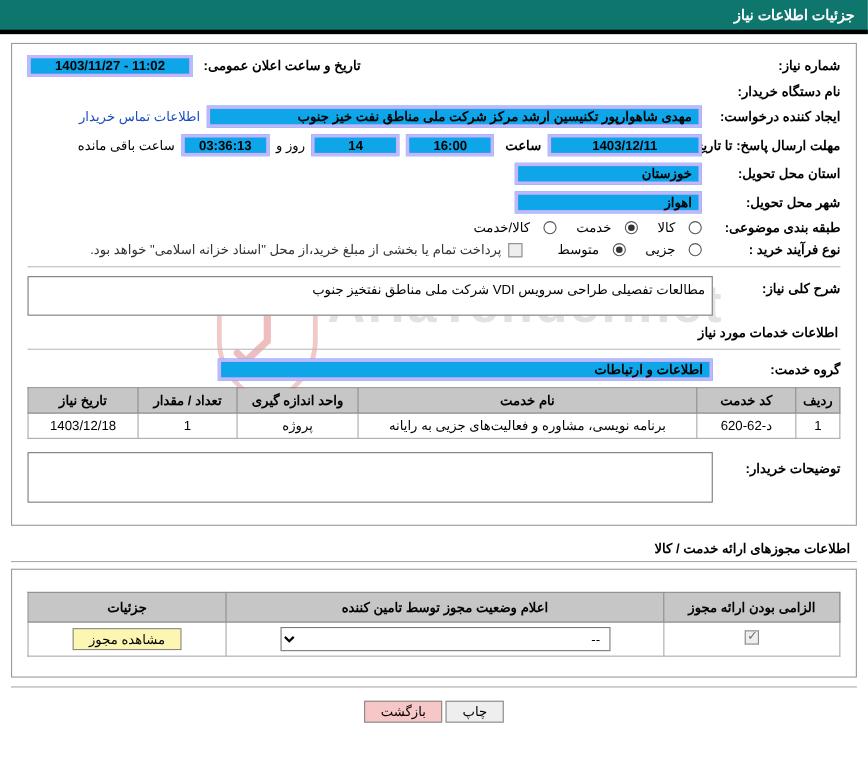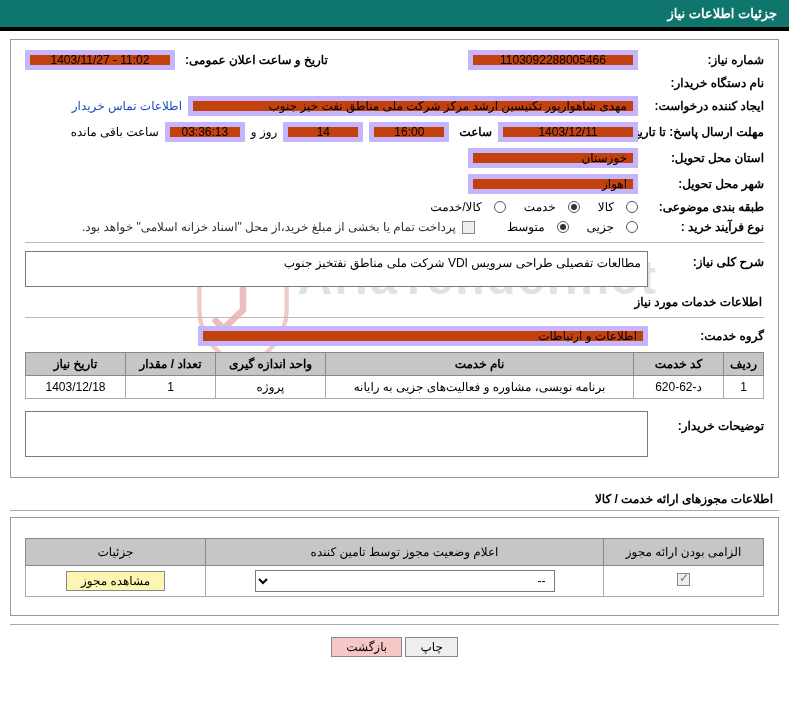--- a/index.html
+++ b/index.html
@@ -30,29 +30,30 @@
   margin-bottom: 6px;
   gap: 6px;
 }
 .label {
   font-weight: bold;
   color: #000;
   white-space: nowrap;
   padding-left: 4px;
 }
 .field {
-  border: 5px solid #c4b5fd;
-  background: #c2410c;
+  border: 3px solid #c4b5fd;
+  background: #0ea5e9;
   padding: 2px 6px;
   font-size: 12px;
   height: 20px;
   display: inline-flex;
   align-items: center;
   direction: rtl;
   text-align: right;
+  font-weight: bold;
 }
 .spacer { flex: 1; }
 .link-blue { color: #1a4fbf; cursor: pointer; }
 .radio-group { display: flex; align-items: center; gap: 18px; }
 .radio-item { display: flex; align-items: center; gap: 12px; }
 .radio { width: 12px; height: 12px; border: 1px solid #555; border-radius: 50%; display: inline-block; }
 .radio.sel::after { content: ""; display: block; width: 6px; height: 6px; background: #333; border-radius: 50%; margin: 2px; }
 .chk { width: 13px; height: 13px; border: 1px solid #888; display: inline-block; background: #eee; position: relative; }
 .chk.on::after { content: "✓"; position: absolute; top: -3px; left: 1px; font-size: 12px; color: #777; }
 .note-text { color: #333; }
@@ -95,21 +96,21 @@
 .license-box {
   border: 1px solid #999;
   margin: 0 10px 8px 10px;
   padding: 20px 14px 18px 14px;
 }
 .tbl-lic { width: 100%; border-collapse: collapse; }
 .tbl-lic th {
   background: #c6c6c6;
   border: 1px solid #888;
   padding: 6px;
-  font-weight: normal;
+  font-weight: bold;
   text-align: center;
 }
 .tbl-lic td {
   border: 1px solid #aaa;
   padding: 4px 6px;
   text-align: center;
 }
 .btn {
   border: 1px solid #888;
   padding: 2px 14px;
@@ -162,21 +163,20 @@
   <div class="watermark">AriaTender.net</div>
   <svg class="shield" viewBox="0 0 100 110">
     <path d="M50 5 L90 20 V55 C90 80 70 100 50 108 C30 100 10 80 10 55 V20 Z" fill="none" stroke="rgba(200,40,40,0.25)" stroke-width="4"></path>
     <path d="M50 55 L32 72 M50 55 L50 28 M32 72 L25 65" fill="none" stroke="rgba(200,40,40,0.3)" stroke-width="6" stroke-linecap="round"></path>
   </svg>
 
   <div class="content-z">
 
   <div class="row">
     <span class="label" style="width:120px">شماره نیاز:</span>
-    <span class="field" style="width:170px; text-align:center; justify-content:center">1103092288005466</span>
     <span class="spacer"></span>
     <span class="label">تاریخ و ساعت اعلان عمومی:</span>
     <span class="field" style="width:150px; direction:ltr; justify-content:center">1403/11/27 - 11:02</span>
   </div>
 
   <div class="row">
     <span class="label" style="width:120px">نام دستگاه خریدار:</span>
   </div>
 
   <div class="row">

